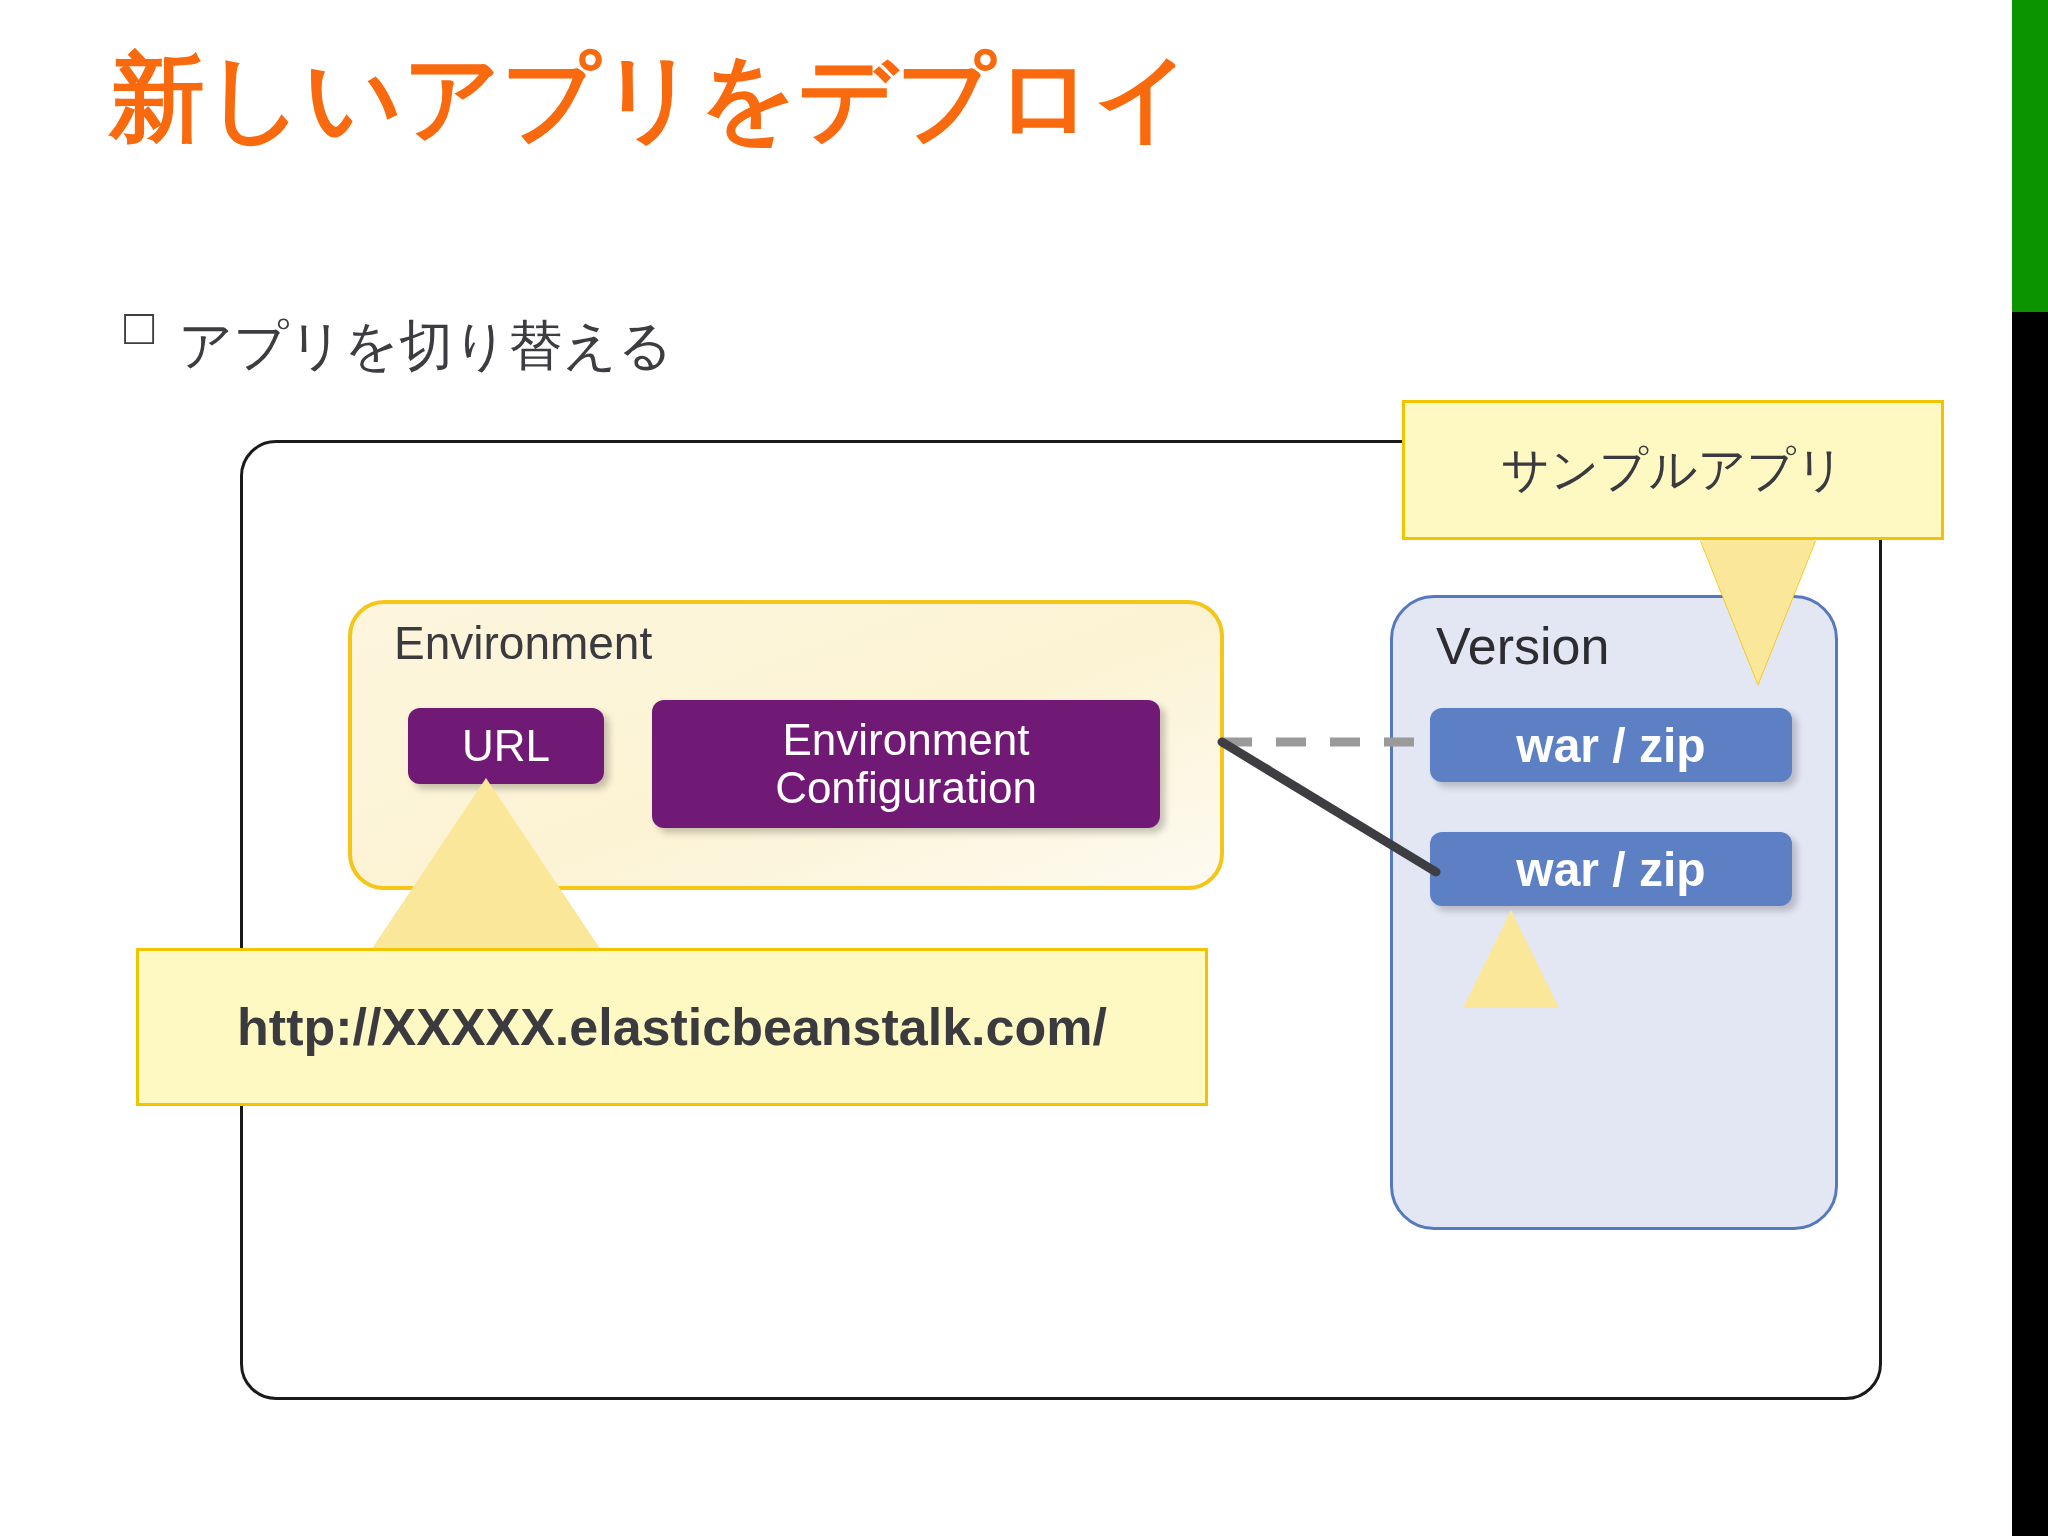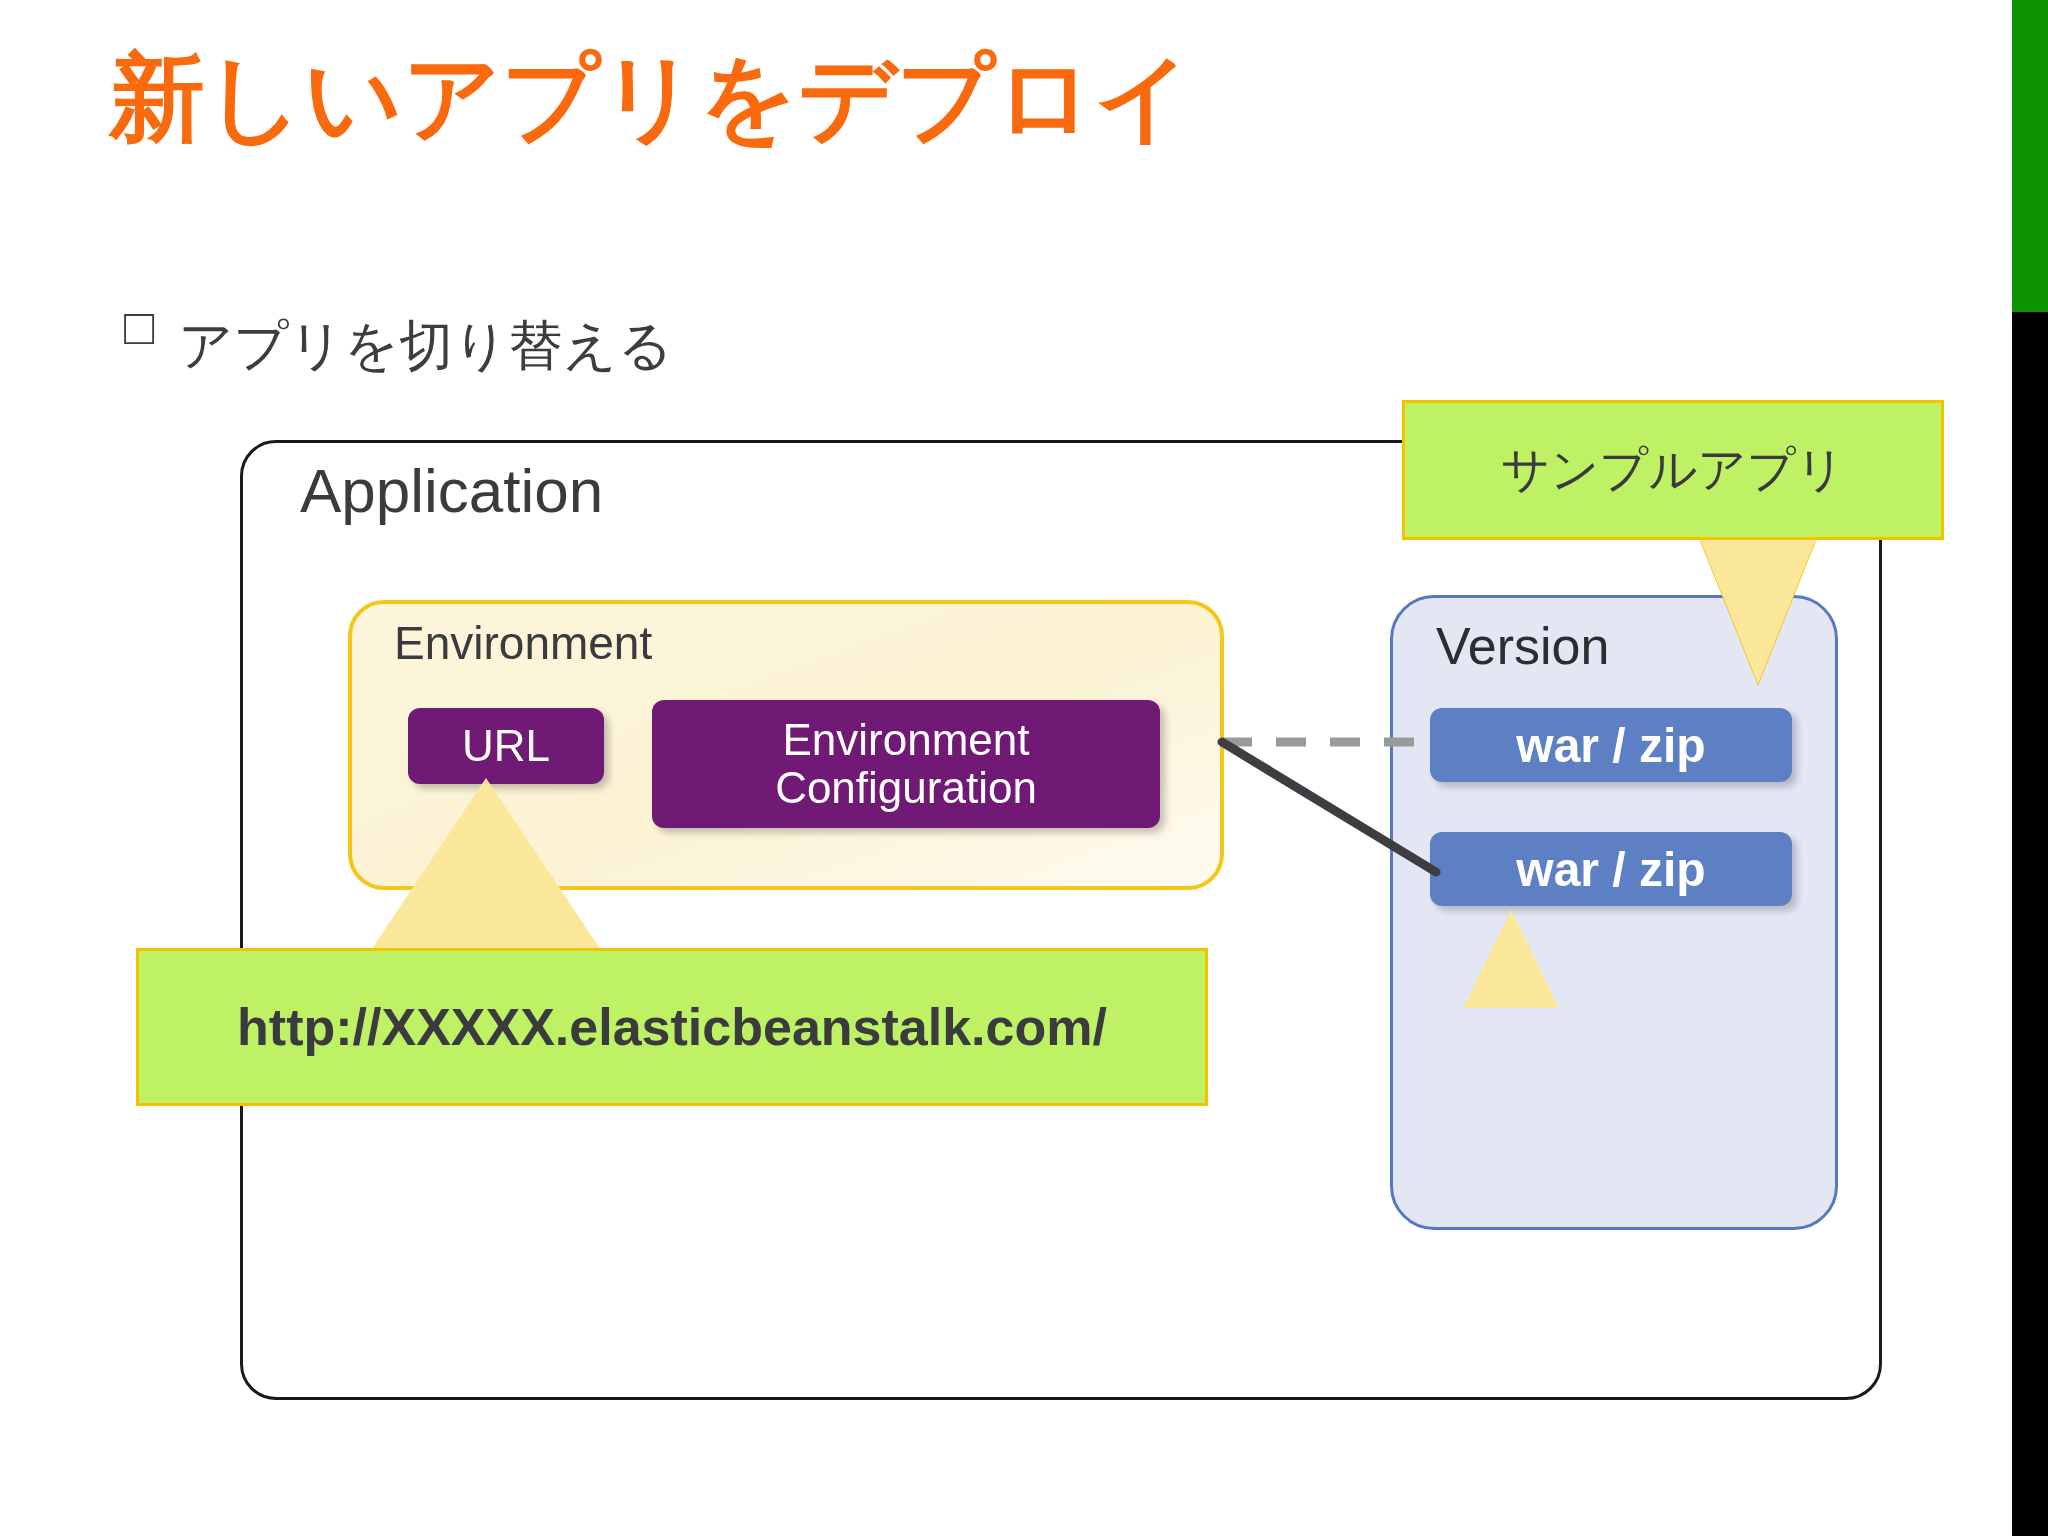--- a/index.html
+++ b/index.html
@@ -170,21 +170,21 @@
   #connectors {
     position: absolute;
     left: 0; top: 0;
     width: 2048px; height: 1536px;
     pointer-events: none;
   }
 
   
   .callout {
     position: absolute;
-    background: #bef264;
+    background: #fef9c3;
     border: 3px solid #f2c400;
     box-sizing: border-box;
     display: flex;
     align-items: center;
     justify-content: center;
     color: #3a3a3f;
   }
   #callout-sample {
     left: 1402px; top: 400px;
     width: 542px; height: 140px;
@@ -238,21 +238,20 @@
   <div id="edge-black" class="edge-bar"></div>
 
   <div id="slide-title">新しいアプリをデプロイ</div>
 
   <div id="bullet-row">
     <span class="bullet-glyph">□</span>
     <span class="bullet-text">アプリを切り替える</span>
   </div>
 
   <div id="application-box"></div>
-  <div id="application-title">Application</div>
 
   <div id="environment-box"></div>
   <div id="environment-title">Environment</div>
 
   <div id="chip-url" class="orange-chip">URL</div>
   <div id="chip-env-config" class="orange-chip">Environment
 Configuration</div>
 
   <div id="version-box"></div>
   <div id="version-title">Version</div>

